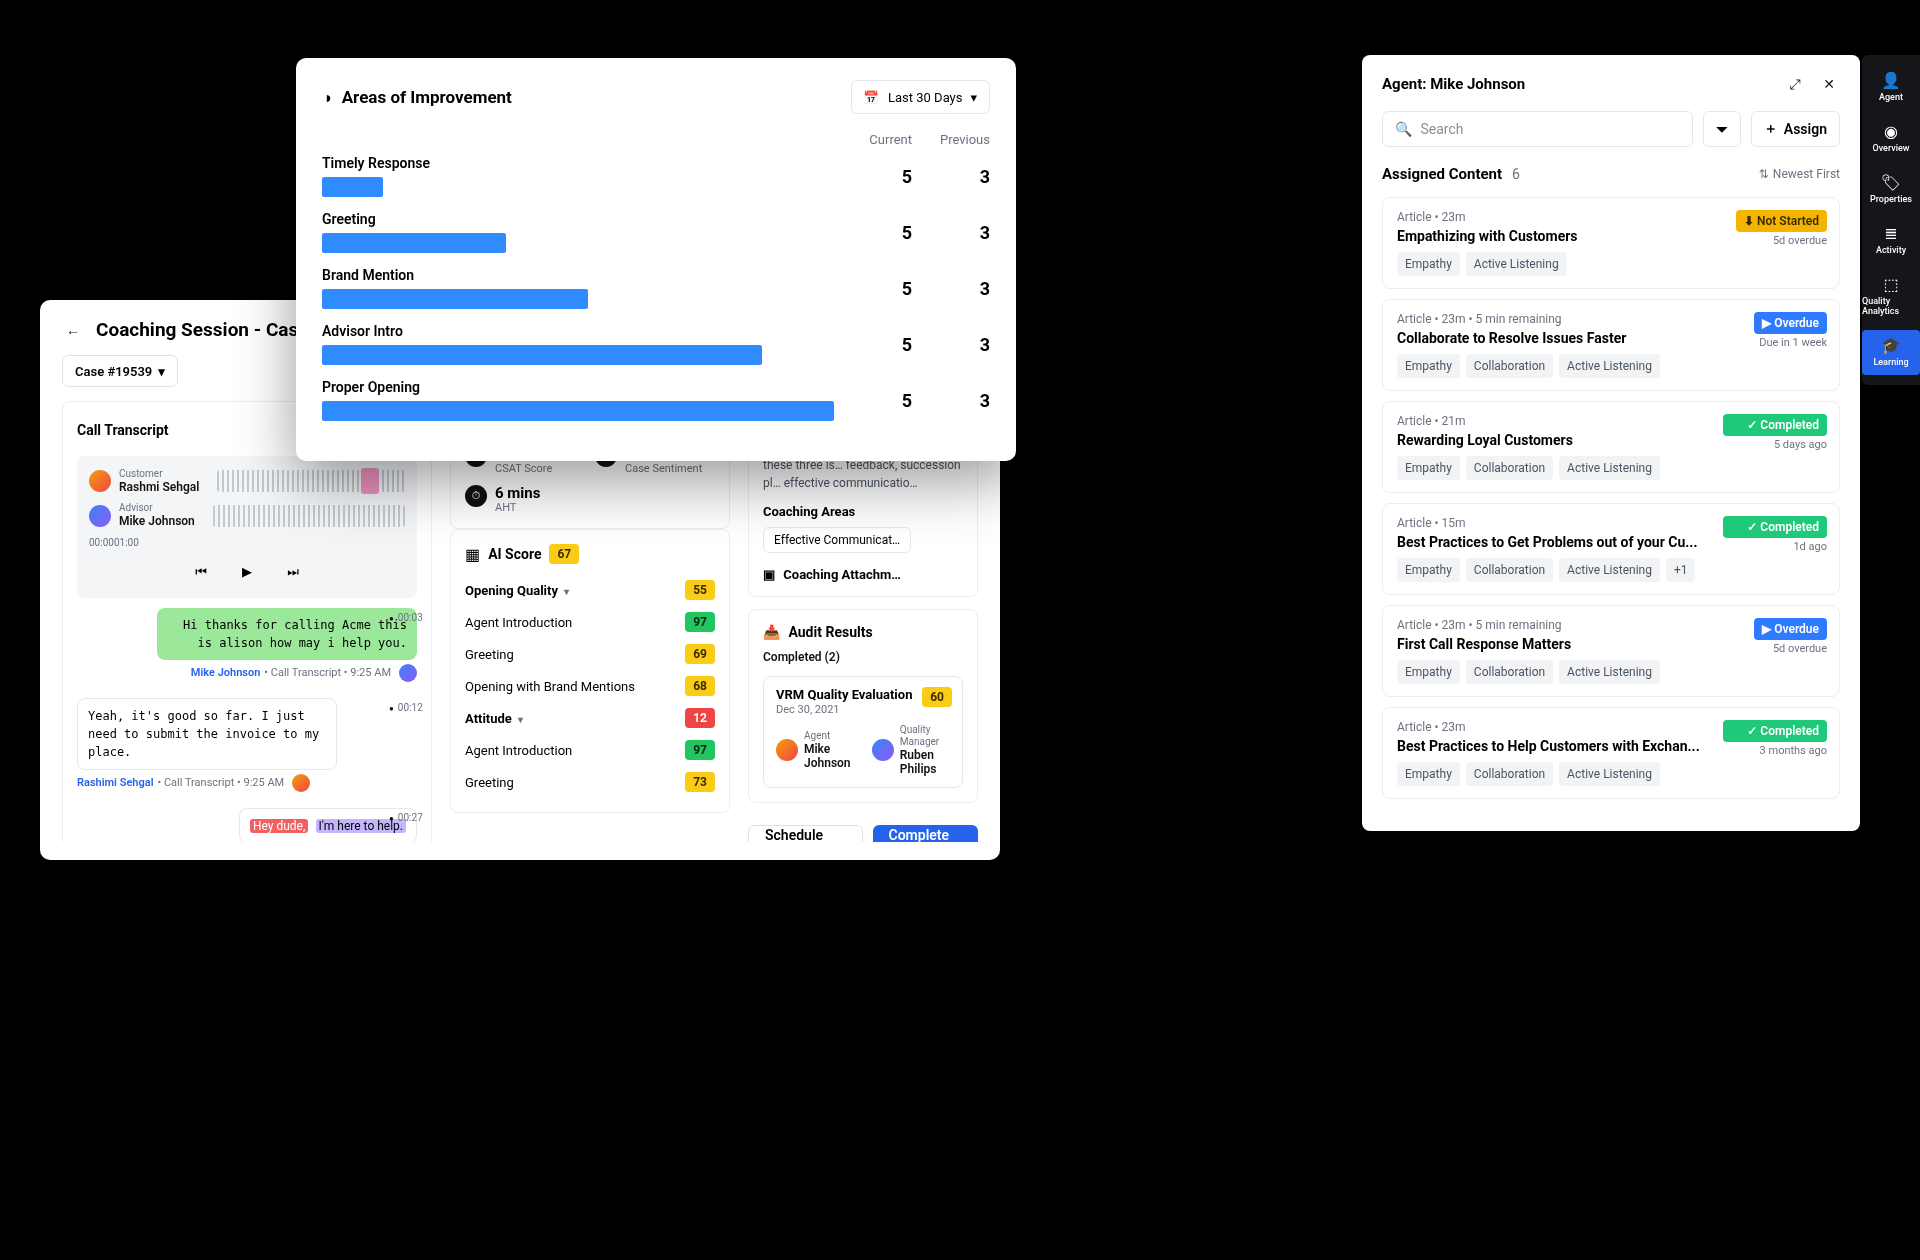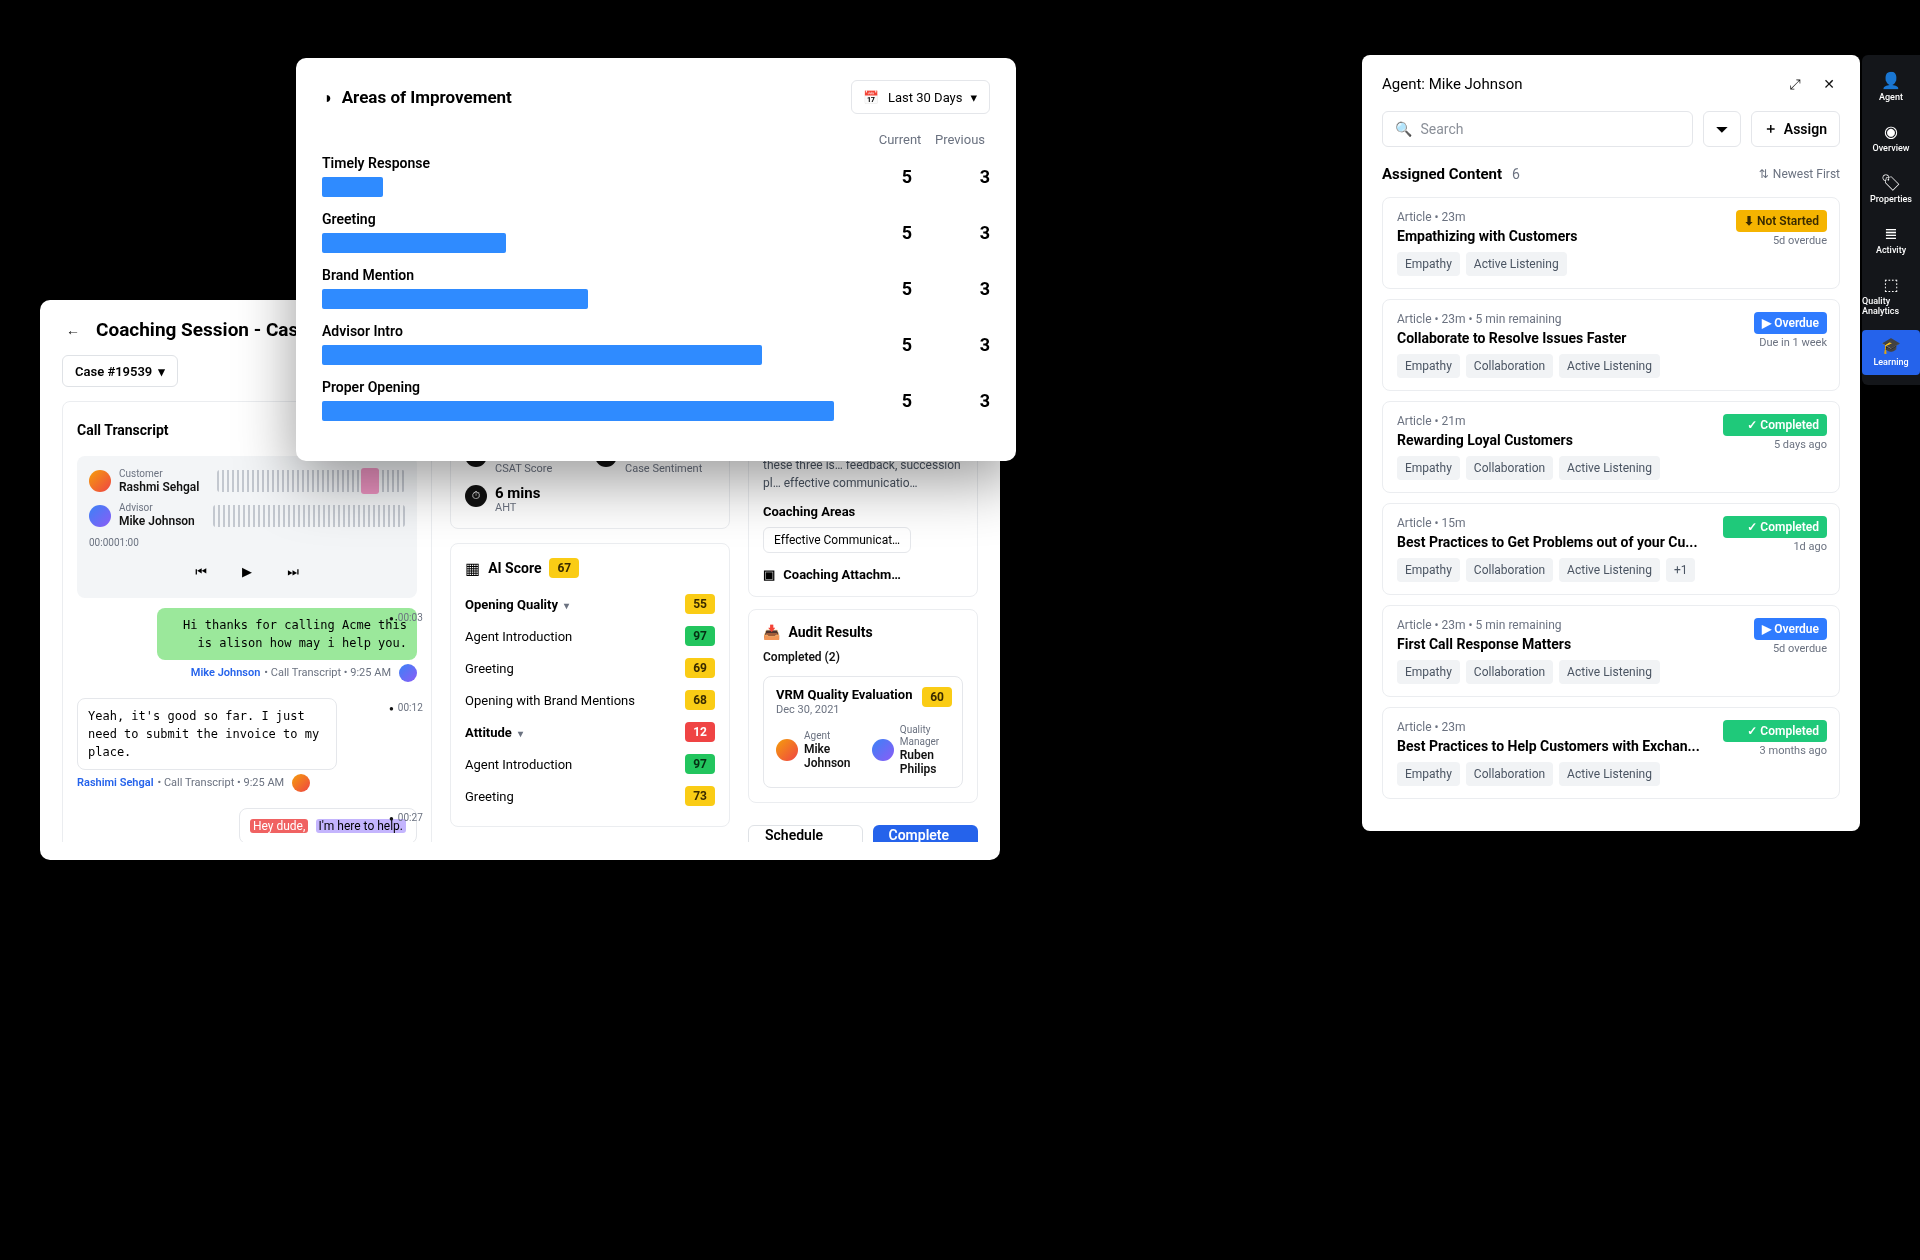--- a/index.html
+++ b/index.html
@@ -7,21 +7,21 @@
 
 
 .sidenav { position: absolute; right: 0; top: 55px; width: 58px; background: #14161a; border-radius: 6px 0 0 6px; padding: 10px 0; display: flex; flex-direction: column; align-items: center; gap: 6px; z-index: 50; }
 .sidenav-item { width: 58px; display: flex; flex-direction: column; align-items: center; justify-content: center; gap: 3px; color: #fff; font-size: 9px; font-weight: 500; padding: 8px 0; cursor: pointer; }
 .sidenav-item.active { background: #2563eb; border-radius: 4px; }
 .sidenav-item .ic { font-size: 16px; line-height: 1; }
 
 
 .agent-panel { position: absolute; right: 60px; top: 55px; width: 498px; background: #fff; border-radius: 8px; box-shadow: 0 20px 60px rgba(0,0,0,.4); z-index: 40; padding: 18px 20px 22px; }
 .agent-head { display: flex; align-items: center; gap: 12px; margin-bottom: 16px; }
-.agent-head h3 { font-size: 15px; font-weight: 400; flex: 1; }
+.agent-head h3 { font-size: 15px; font-weight: 700; flex: 1; }
 .icon-btn { width: 22px; height: 22px; display: inline-flex; align-items: center; justify-content: center; font-size: 14px; color: #111; cursor: pointer; }
 .agent-search-row { display: flex; gap: 10px; margin-bottom: 18px; }
 .search-box { flex: 1; border: 1px solid #e4e6ea; border-radius: 6px; height: 36px; display: flex; align-items: center; gap: 8px; padding: 0 12px; color: #8a8f98; font-size: 14px; }
 .filter-btn { width: 38px; height: 36px; border: 1px solid #e4e6ea; border-radius: 6px; display: flex; align-items: center; justify-content: center; cursor: pointer; }
 .assign-btn { height: 36px; border: 1px solid #e4e6ea; border-radius: 6px; display: flex; align-items: center; gap: 6px; padding: 0 12px; font-size: 14px; font-weight: 600; cursor: pointer; }
 .assigned-row { display: flex; align-items: center; gap: 10px; margin-bottom: 14px; }
 .assigned-row h4 { font-size: 15px; font-weight: 700; }
 .count-chip { color: #6b7280; font-size: 14px; }
 .sort-chip { margin-left: auto; font-size: 12px; color: #6b7280; display: flex; align-items: center; gap: 4px; cursor: pointer; }
 
@@ -34,21 +34,21 @@
 .status-not { background: #f5b400; color: #3a2b00; }
 .status-over { background: #2f7bff; }
 .status-done { background: #1fc97a; padding-left: 24px; }
 .due-line { position: absolute; right: 12px; top: 36px; font-size: 11px; color: #6b7280; text-align: center; }
 
 
 .improve-panel { position: absolute; left: 296px; top: 58px; width: 720px; background: #fff; border-radius: 10px; box-shadow: 0 20px 60px rgba(0,0,0,.4); z-index: 30; padding: 22px 26px 26px; }
 .improve-head { display: flex; align-items: center; gap: 10px; margin-bottom: 18px; }
 .improve-head h3 { font-size: 17px; font-weight: 700; flex: 1; }
 .range-btn { border: 1px solid #e4e6ea; border-radius: 6px; height: 34px; padding: 0 12px; display: inline-flex; align-items: center; gap: 8px; font-size: 13px; cursor: pointer; }
-.improve-cols { display: grid; grid-template-columns: 1fr 60px 60px; font-size: 13px; color: #6b7280; margin-bottom: 8px; text-align: center; }
+.improve-cols { display: grid; grid-template-columns: 1fr 60px 60px; column-gap: 18px; font-size: 13px; color: #6b7280; margin-bottom: 8px; text-align: right; }
 .improve-cols :first-child { text-align: left; }
 .metric-row { display: grid; grid-template-columns: 1fr 60px 60px; column-gap: 18px; align-items: center; margin-bottom: 14px; }
 .metric-row .label { font-size: 14px; font-weight: 600; margin-bottom: 6px; }
 .metric-row .barwrap { grid-column: 1; }
 .bar { height: 20px; background: #2f8bff; border-radius: 2px; }
 .metric-row .val { font-size: 18px; font-weight: 700; text-align: right; }
 
 
 .coach-panel { position: absolute; left: 40px; top: 300px; width: 960px; height: 560px; background: #fff; border-radius: 10px; box-shadow: 0 20px 60px rgba(0,0,0,.4); z-index: 20; padding: 18px 22px; display: flex; flex-direction: column; }
 .coach-head { display: flex; align-items: center; gap: 12px; margin-bottom: 14px; }
@@ -83,21 +83,21 @@
 .hi-green { background: #c4b5fd; border-radius: 3px; padding: 0 3px; }
 .msg-meta { font-size: 11px; color: #6b7280; display: flex; align-items: center; gap: 4px; margin-top: 4px; }
 .msg-meta a { color: #2563eb; font-weight: 600; text-decoration: none; }
 .msg-row { position: relative; margin-bottom: 16px; }
 .msg-row.right { text-align: right; }
 .msg-row.right .msg-meta { justify-content: flex-end; }
 .ts-dot { position: absolute; right: -8px; top: 4px; font-size: 10px; color: #6b7280; }
 .ts-dot::before { content: "●"; color: #111; margin-right: 4px; font-size: 8px; }
 .msg-row.ts .ts-dot { right: auto; left: 312px; }
 
-.overview-stack { display: flex; flex-direction: column; gap: 14px; }
+.overview-stack { display: flex; flex-direction: column; }
 .overview .badge-red { background: #ef4444; color: #fff; font-size: 11px; font-weight: 600; padding: 2px 7px; border-radius: 4px; }
 .ov-stats { display: grid; grid-template-columns: 1fr 1fr; gap: 10px; margin-top: 12px; }
 .stat { display: flex; gap: 8px; align-items: flex-start; }
 .stat .circ { width: 22px; height: 22px; border-radius: 50%; background: #111; color: #fff; display: inline-flex; align-items: center; justify-content: center; font-size: 11px; flex: none; }
 .stat .v { font-size: 15px; font-weight: 700; line-height: 1.1; }
 .stat .l { font-size: 11px; color: #6b7280; }
 
 .ai-head { display: flex; align-items: center; gap: 8px; margin-bottom: 10px; }
 .pill { font-size: 12px; font-weight: 700; padding: 3px 8px; border-radius: 4px; }
 .pill-y { background: #facc15; color: #3a2b00; }

